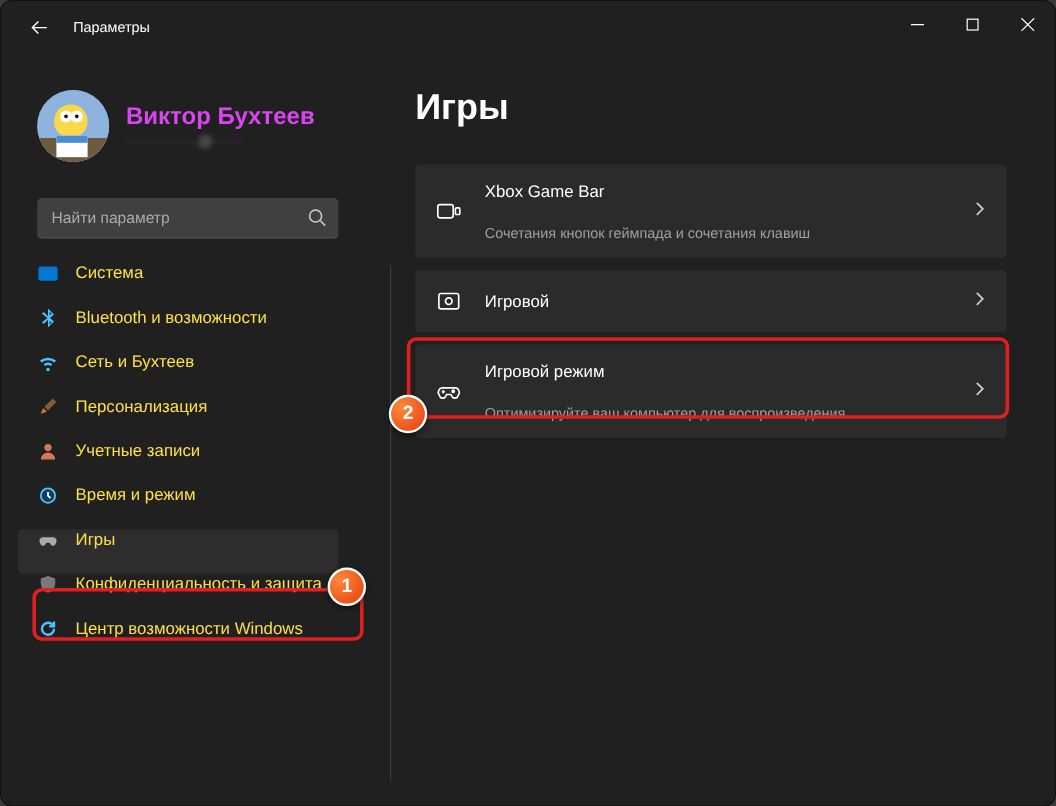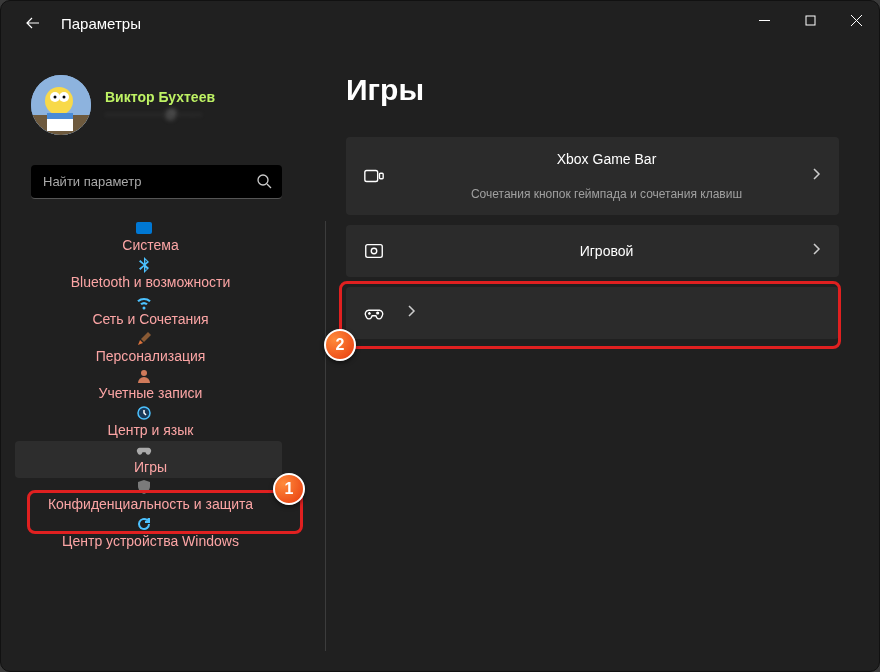--- a/index.html
+++ b/index.html
@@ -3,44 +3,44 @@
 <meta charset="utf-8">
 <style>
   * { box-sizing: border-box; margin: 0; padding: 0; }
   html, body { width: 880px; height: 672px; overflow: hidden; font-family: 'Segoe UI', Arial, sans-serif; background: #3a3a3a; }
   .window {
     width: 880px; height: 672px; background: #202020; border-radius: 10px;
     display: flex; flex-direction: column; position: relative; border: 1px solid #111;
   }
   .titlebar { height: 44px; display: flex; align-items: center; padding-left: 20px; color: #fff; }
   .back-btn { width: 24px; height: 24px; display:flex; align-items:center; justify-content:center; color:#fff; cursor:pointer; margin-right: 16px;}
-  .titlebar .title { font-size: 15px; }
+  .titlebar .title { font-size: 12px; }
   .winbtns { position: absolute; top: 0; right: 0; height: 38px; display: flex; }
   .winbtn { width: 46px; height: 38px; display: flex; align-items: center; justify-content: center; color: #fff; cursor: pointer; }
   .body { flex: 1; display: flex; min-height: 0; }
   .sidebar { width: 305px; padding: 0 10px 0 0; display: flex; flex-direction: column; }
   .profile { display: flex; align-items: center; padding: 30px 20px 20px 30px; }
   .avatar { width: 60px; height: 60px; border-radius: 50%; background: linear-gradient(135deg,#7aa3d6, #a5c4e6); margin-right: 14px; position:relative; overflow:hidden; }
   .avatar svg { position:absolute; left:0; top:0; }
-  .profile-name { color: #bef264; font-size: 14px; font-weight: 600; }
+  .profile-name { color: #d946ef; font-size: 20px; font-weight: 600; }
   .profile-email { color: #888; font-size: 12px; margin-top: 2px; filter: blur(2px); letter-spacing: 1px;}
   .search-wrap { margin: 10px 14px 16px 30px; position: relative; }
-  .search { width: 100%; height: 34px; background: #000000; border: none; border-bottom: 1px solid #555; border-radius: 4px; color: #ccc; padding: 0 36px 0 12px; font-size: 13px; outline:none; }
+  .search { width: 100%; height: 34px; background: #404040; border: none; border-bottom: 1px solid #555; border-radius: 4px; color: #ccc; padding: 0 36px 0 12px; font-size: 13px; outline:none; }
   .search::placeholder { color: #aaa; }
   .search-icon { position: absolute; right: 10px; top: 8px; color: #ccc; }
   .nav { padding: 4px 0 0 14px; }
-  .nav-item { display:flex; align-items:center; height:37px; padding: 0 12px 0 16px; border-radius:4px; color:#fca5a5; font-size:14px; cursor:pointer; position:relative; margin-right: 14px; flex-direction: column;}
+  .nav-item { display:flex; align-items:flex-start; height:37px; padding: 0 12px 0 16px; border-radius:4px; color:#fde047; font-size:14px; cursor:pointer; position:relative; margin-right: 14px;}
   .nav-item.active { background:#2d2d2d; }
   .nav-item .ic { width:18px; height:18px; margin-right:14px; display:flex; align-items:center; justify-content:center; font-size:16px;}
   .divider-v { width:1px; background:#3c3c3c; position:absolute; left:324px; top:220px; bottom:20px;}
   .main { flex:1; padding: 20px 40px 20px 40px; overflow:hidden; }
   .page-title { color:#fff; font-size:30px; font-weight:600; margin: 8px 0 30px 0; }
   .card { background:#2b2b2b; border-radius:4px; display:flex; align-items:center; padding:14px 16px; margin-bottom:10px; cursor:pointer; }
   .card .cic { width:24px; height:24px; margin-right:18px; display:flex; align-items:center; justify-content:center; color:#fff; }
-  .card .txt { flex:1;text-align:center; }
+  .card .txt { flex:1; }
   .card .ct { color:#fff; font-size:14px; }
   .card .cs { color:#a0a0a0; font-size:12px; margin-top:20px; }
   .card .chev { color:#ccc; }
 
   
   .hl { position:absolute; border:3px solid #e02020; border-radius:8px; pointer-events:none; }
   .hl1 { left:26px; top:489px; width:276px; height:44px; }
   .hl2 { left:338px; top:280px; width:502px; height:68px; }
   .badge { position:absolute; width:32px; height:32px; border-radius:50%; background: radial-gradient(circle at 30% 30%, #ff8a3a, #e73a0e); border:2px solid #fff; color:#fff; font-weight:bold; display:flex; align-items:center; justify-content:center; font-size:16px; box-shadow:0 2px 4px rgba(0,0,0,.5);}
   .b1 { left:272px; top:472px; }
@@ -128,21 +128,21 @@
               </svg>
             </span>
             <span>Bluetooth и возможности</span>
           </div>
         <div class="nav-item">
             <span class="ic c-blue">
               <svg width="18" height="18" viewBox="0 0 24 24" fill="currentColor">
                 <path d="M12 18a2 2 0 100 4 2 2 0 000-4zm-5-4a8 8 0 0110 0l-2 2a5 5 0 00-6 0zm-4-4a14 14 0 0118 0l-2 2a11 11 0 00-14 0z"></path>
               </svg>
             </span>
-            <span>Сеть и Сочетания</span>
+            <span>Сеть и Бухтеев</span>
           </div>
         <div class="nav-item">
             <span class="ic">
               <svg width="16" height="16" viewBox="0 0 16 16">
                 <path fill="#d9713a" d="M2 14l2-5 3 3-5 2z"></path>
                 <path fill="#8a5a34" d="M5 8l7-7 3 3-7 7z"></path>
               </svg>
             </span>
             <span>Персонализация</span>
           </div>
@@ -155,21 +155,21 @@
             </span>
             <span>Учетные записи</span>
           </div>
         <div class="nav-item">
             <span class="ic">
               <svg width="16" height="16" viewBox="0 0 16 16" fill="none" stroke="#4cc2ff" stroke-width="1.5">
                 <circle cx="8" cy="8" r="6" fill="#1a3a5a"></circle>
                 <path d="M8 5v3l2 2" stroke="#fff"></path>
               </svg>
             </span>
-            <span>Центр и язык</span>
+            <span>Время и режим</span>
           </div>
         <div class="nav-item active">
             <span class="ic">
               <svg width="18" height="18" viewBox="0 0 24 24" fill="#aaa">
                 <path d="M6 9h12a4 4 0 013 6l-1 2a3 3 0 01-5 0l-1-2h-4l-1 2a3 3 0 01-5 0l-1-2a4 4 0 013-6z"></path>
               </svg>
             </span>
             <span>Игры</span>
           </div>
         <div class="nav-item">
@@ -179,21 +179,21 @@
               </svg>
             </span>
             <span>Конфиденциальность и защита</span>
           </div>
         <div class="nav-item">
             <span class="ic c-blue">
               <svg width="16" height="16" viewBox="0 0 16 16" fill="none" stroke="currentColor" stroke-width="2">
                 <path d="M13 8a5 5 0 11-2-4l2-1M13 2v4h-4"></path>
               </svg>
             </span>
-            <span>Центр устройства Windows</span>
+            <span>Центр возможности Windows</span>
           </div>
       </div>
     </div>
 
     <div class="divider-v"></div>
 
     <div class="main">
       <h1 class="page-title">Игры</h1>
 
       <div class="card">
@@ -228,20 +228,24 @@
       </div>
 
       <div class="card">
         <span class="cic">
             <svg width="22" height="22" viewBox="0 0 24 24" fill="none" stroke="currentColor" stroke-width="1.5">
               <path d="M6 9h12a4 4 0 013 6l-1 2a3 3 0 01-5 0l-1-2h-4l-1 2a3 3 0 01-5 0l-1-2a4 4 0 013-6z"></path>
               <circle cx="16" cy="12" r="1" fill="currentColor"></circle>
               <path d="M7 11v3M5.5 12.5h3"></path>
             </svg>
           </span>
+        <div class="txt">
+            <div class="ct">Игровой режим</div>
+            <div class="cs">Оптимизируйте ваш компьютер для воспроизведения</div>
+          </div>
         <span class="chev"><svg width="14" height="14" viewBox="0 0 14 14" fill="none" stroke="currentColor" stroke-width="1.5">
               <path d="M5 2l5 5-5 5"></path>
             </svg></span>
       </div>
     </div>
   </div>
 
   <div class="hl hl1"></div>
   <div class="hl hl2"></div>
   <div class="badge b1">1</div>

